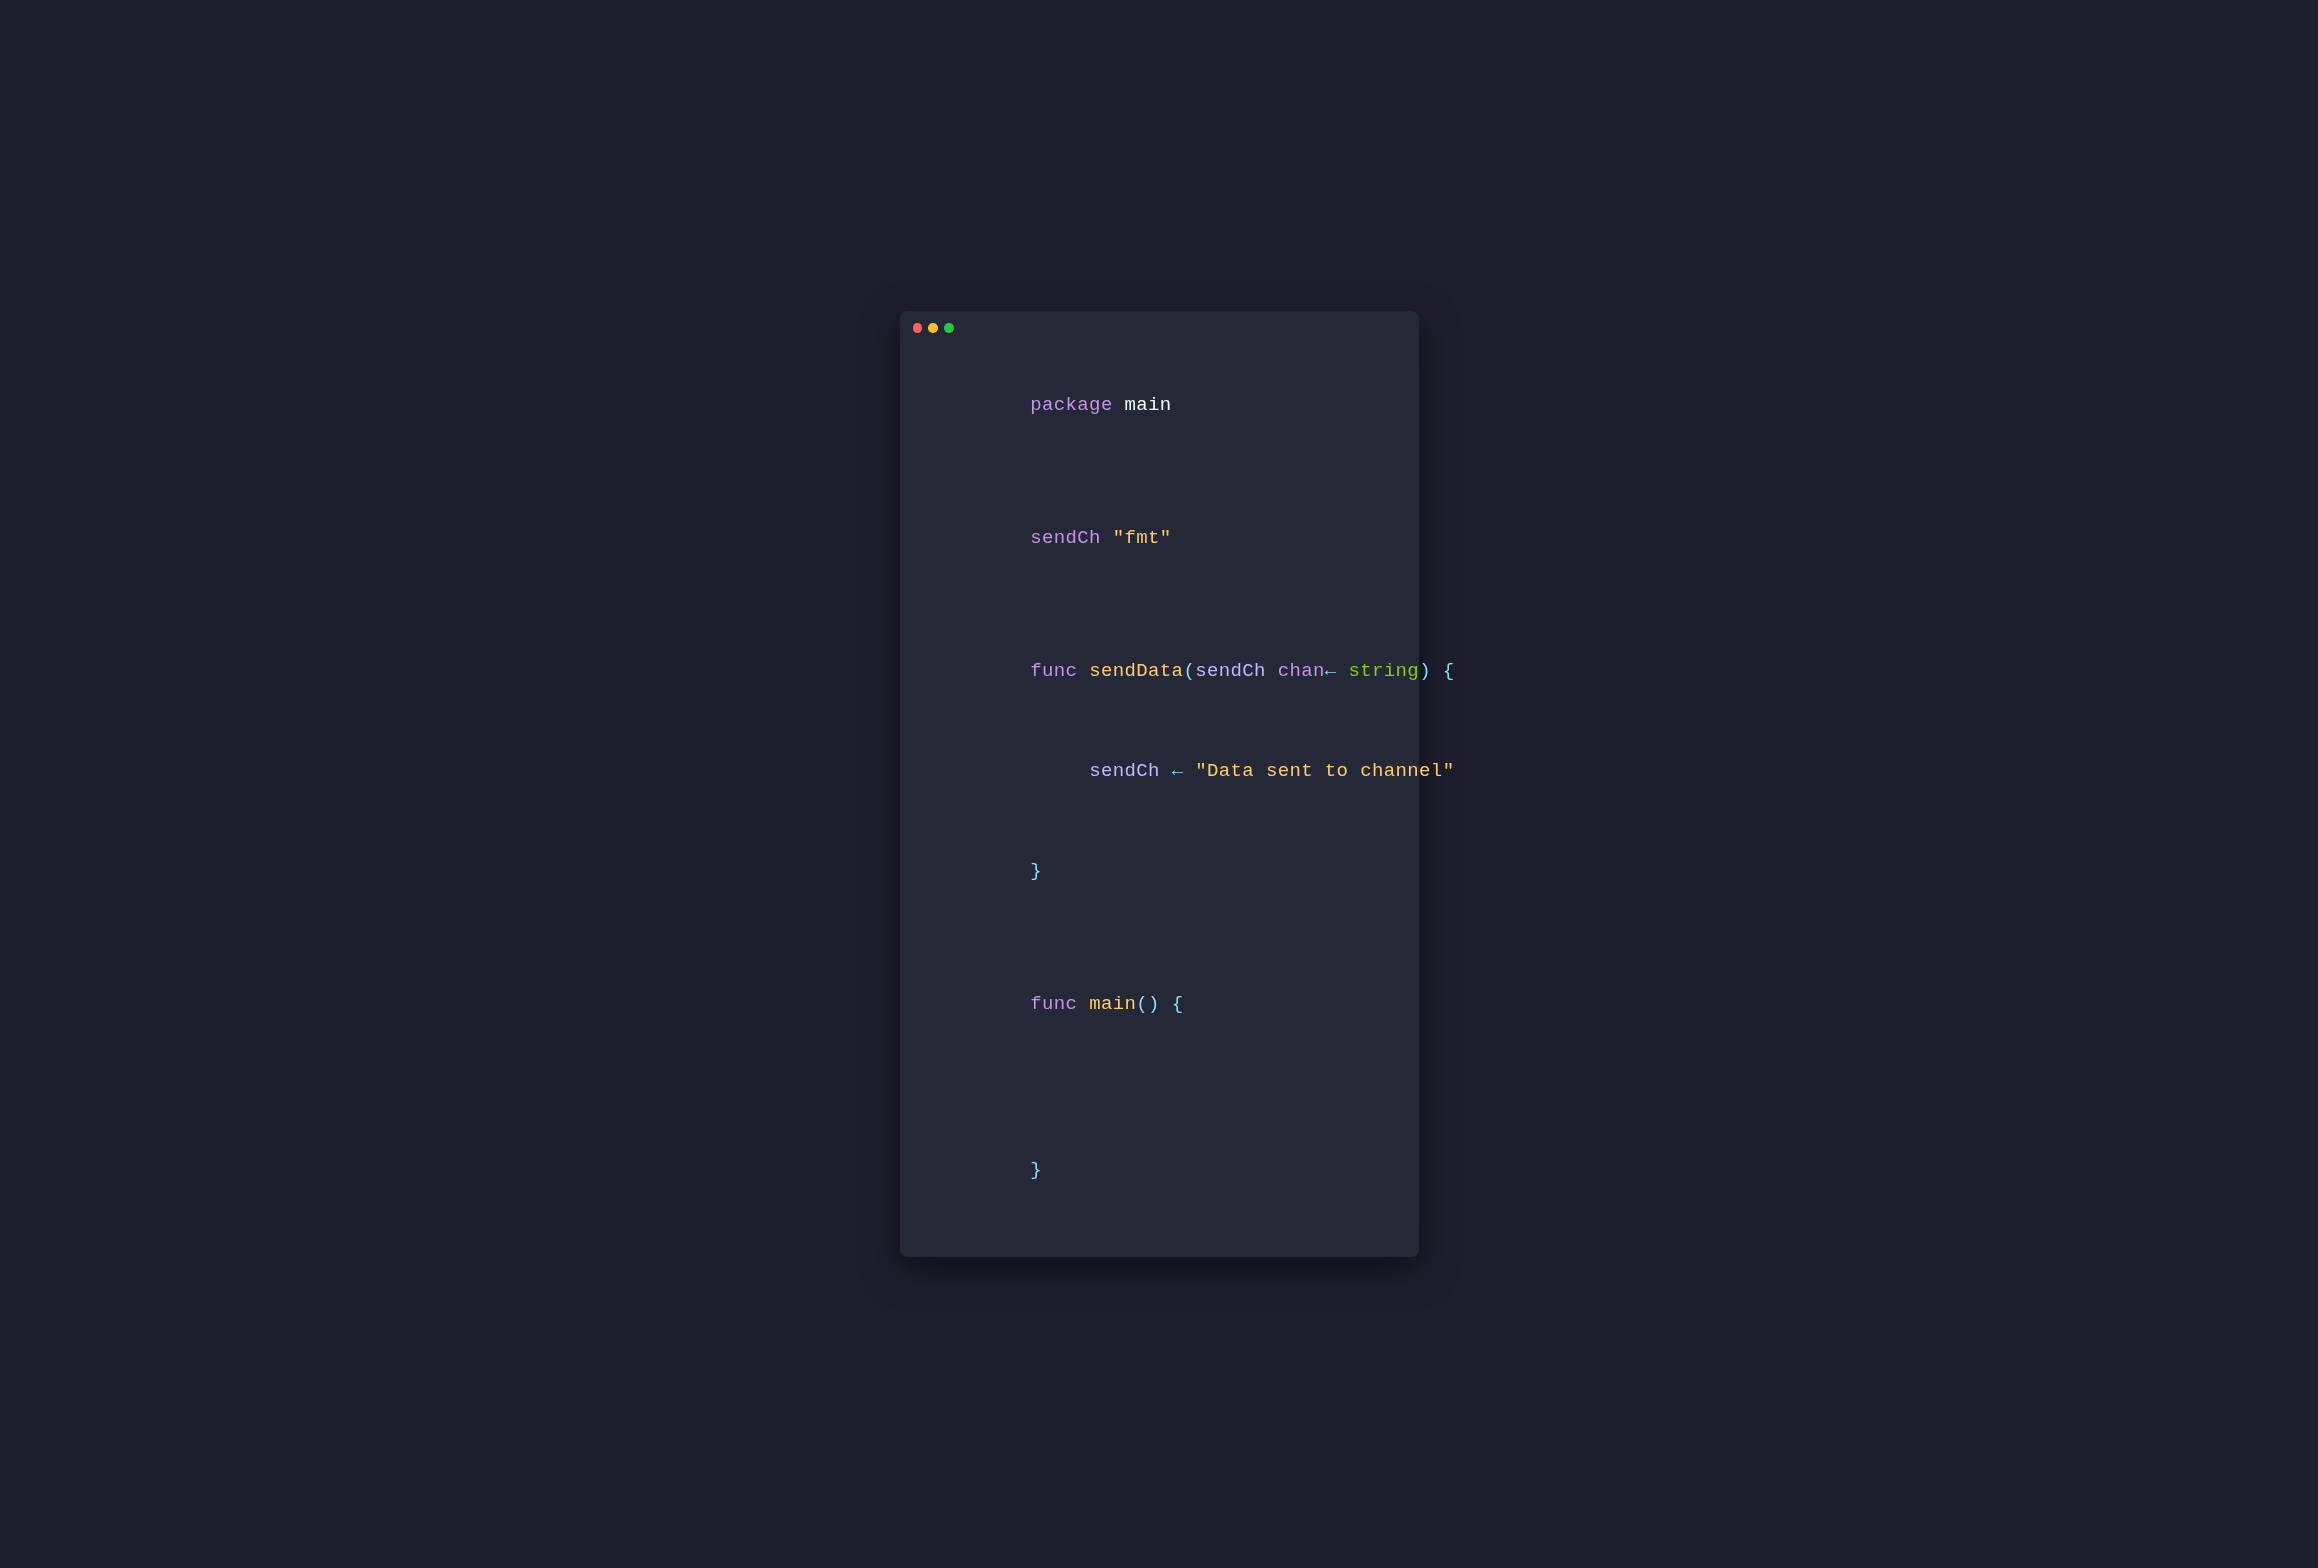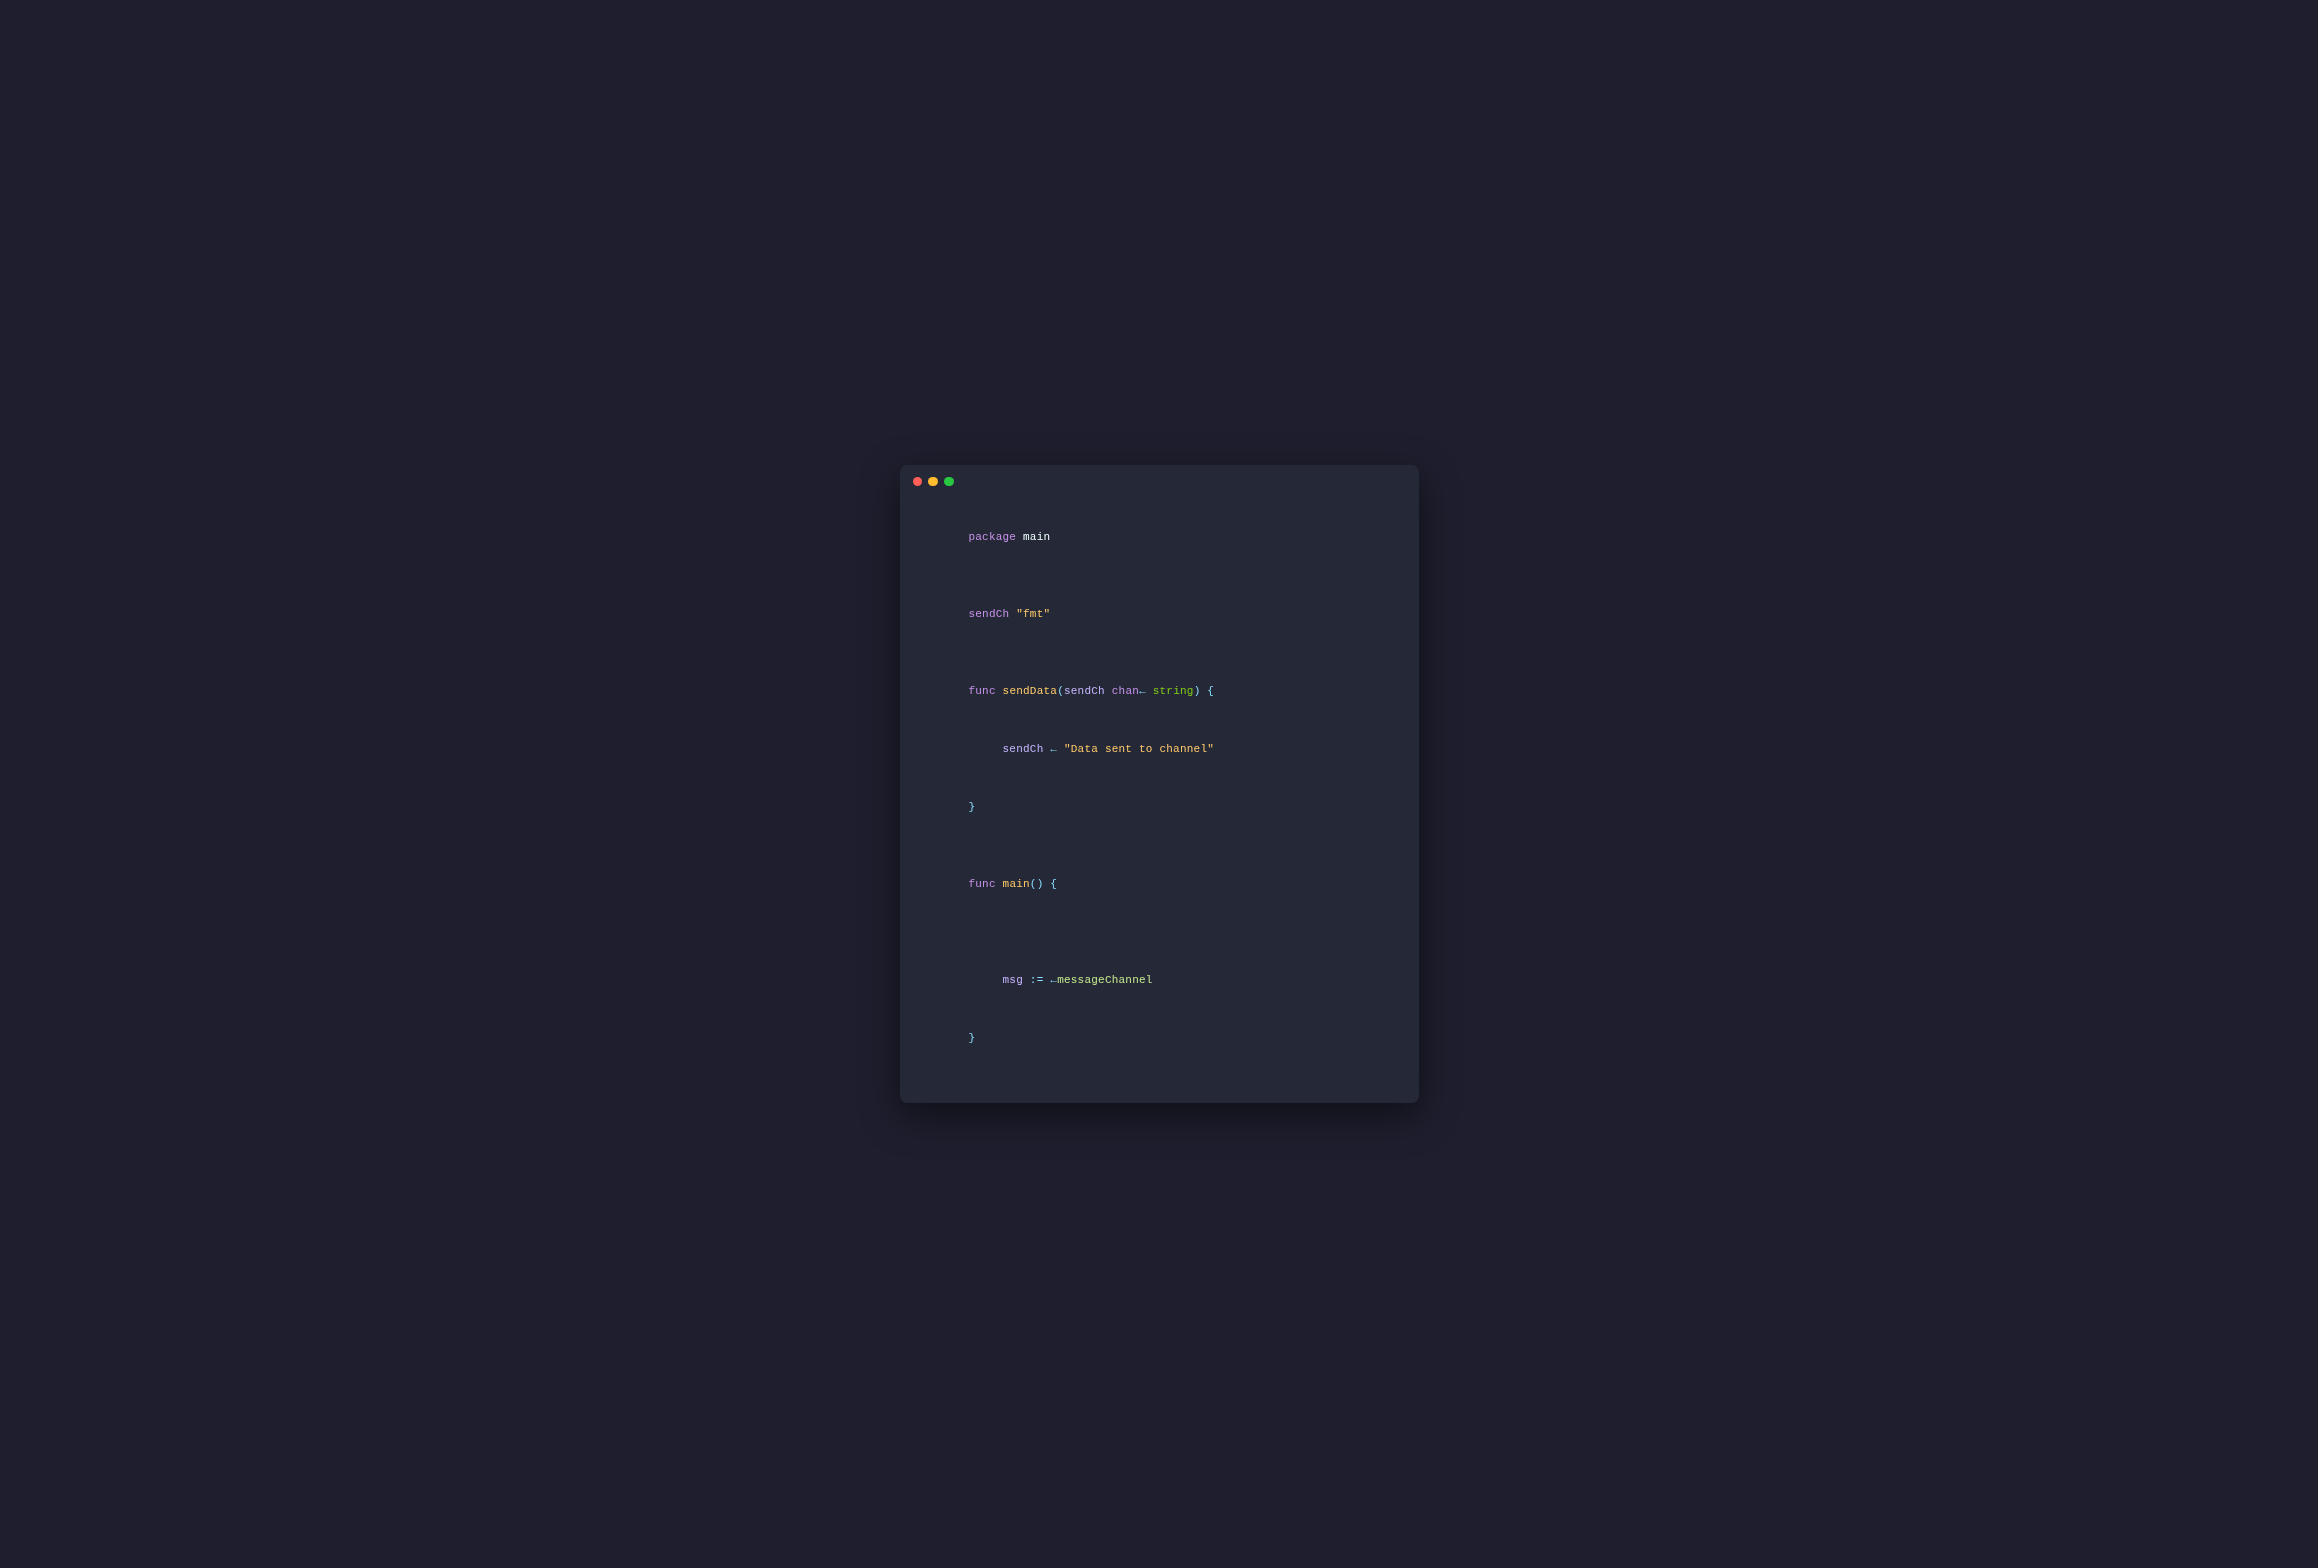--- a/index.html
+++ b/index.html
@@ -37,23 +37,24 @@
       height: 9.7px;
       border-radius: 50%;
     }
 
     .dot-red { background: #ff5f57; }
     .dot-yellow { background: #febc2e; }
     .dot-green { background: #28c840; }
 
     .code-area {
       padding: 12px 28px 12px 28px;
-      font-size: 11px;
+      font-size: 19px;
       line-height: 1.75;
       letter-spacing: 0.02em;
+      margin-left: 32px;
     }
 
     .line {
       display: block;
       white-space: pre;
     }
 
     .blank { height: 1.75em; display: block; }
 
     
@@ -109,23 +110,20 @@
     <span class="line">
       <span class="kw-purple">func</span><span class="txt-main"> </span><span class="fn-yellow">main</span><span class="op-white">()</span><span class="txt-main"> </span><span class="op-white">{</span>
     </span>
 
 
     <span class="blank"></span>
 
 
     <span class="blank"></span>
 
-    <span class="line">
-      <span class="txt-main">     </span><span class="txt-light">msg</span><span class="txt-main"> </span><span class="op-white">:=</span><span class="txt-main"> </span><span class="op-white">←</span><span class="fn-green">messageChannel</span>
-    </span>
 
 
     <span class="line">
       <span class="op-white">}</span>
     </span>
 
   </div>
 </div>
 
 

